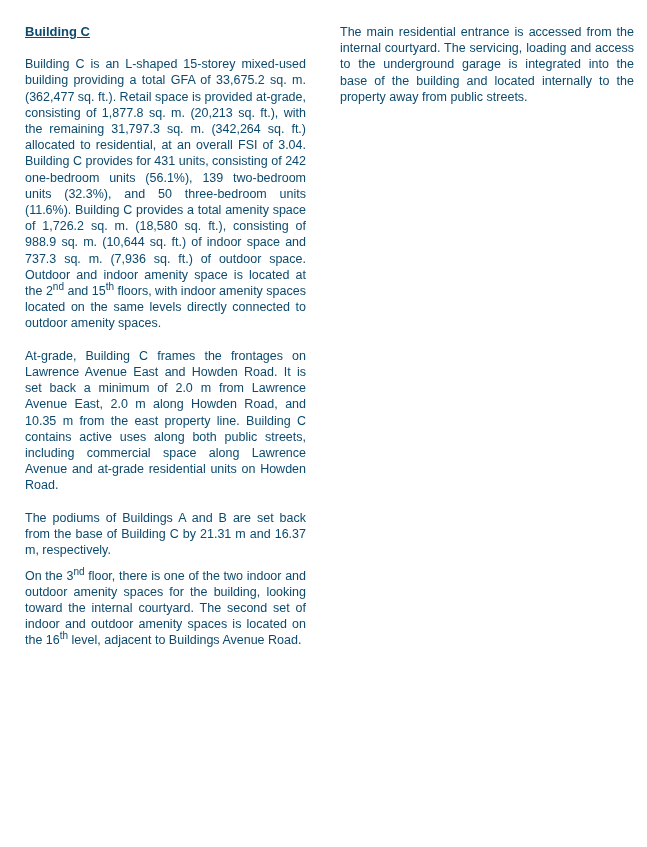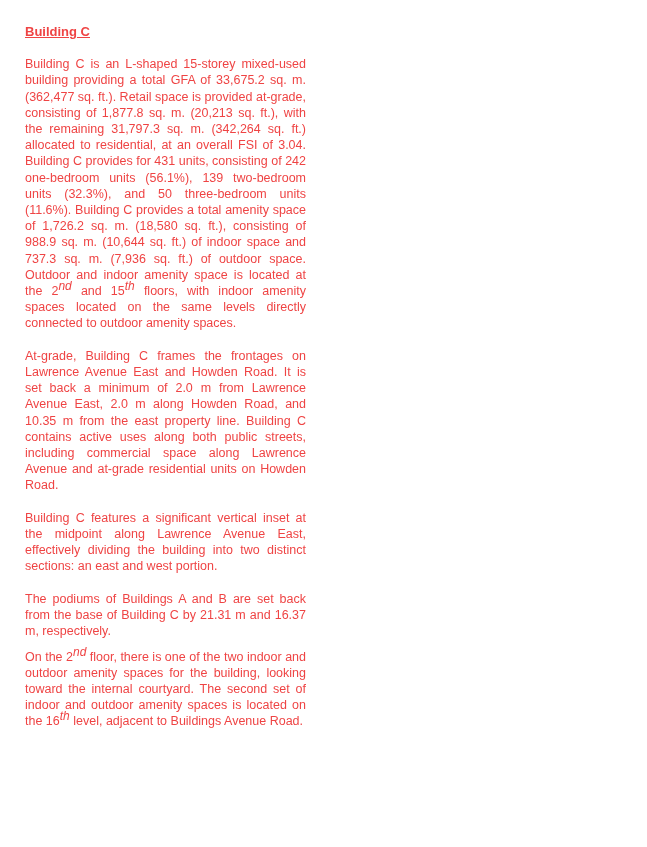--- a/index.html
+++ b/index.html
@@ -7,21 +7,21 @@
     padding: 0;
     background: #ffffff;
   }
   .page {
     position: relative;
     width: 647px;
     height: 818px;
     background: #ffffff;
     overflow: hidden;
     font-family: "Liberation Sans", "DejaVu Sans", sans-serif;
-    color: #ef4444;
+    color: #0c4a6e;
   }
   .col {
     position: absolute;
     top: 24px;
     font-size: 12.5px;
     line-height: 16.2px;
     text-align: justify;
   }
   .col-left  { left: 25px;  width: 281px; }
   .col-right { left: 340px; width: 294px; }
@@ -31,45 +31,44 @@
     text-decoration: underline;
     margin: 0 0 16px 0;
     text-align: left;
   }
   .para {
     margin: 0 0 16.2px 0;
   }
   .para.tight { margin-top: -7px; }
   .para:last-child { margin-bottom: 0; }
   sup {
-    font-size: 12px;
+    font-size: 10px;
     line-height: 0;
     vertical-align: super;
-    font-style: italic;
   }
   .bottom-rule {
     position: absolute;
     left: 0;
     right: 0;
     top: 840px;
     height: 3px;
   }
 </style>
 </head>
 <body>
 
 <div class="page">
 
   <div class="col col-left">
     <h1 class="heading">Building C</h1>
     <p class="para"><span>Building C is an L-shaped 15-storey mixed-used building providing a total GFA of 33,675.2 sq. m. (362,477 sq. ft.). Retail space is provided at-grade, consisting of 1,877.8 sq. m. (20,213 sq. ft.), with the remaining 31,797.3 sq. m. (342,264 sq. ft.) allocated to residential, at an overall FSI of 3.04. Building C provides for 431 units, consisting of 242 one-bedroom units (56.1%), 139 two-bedroom units (32.3%), and 50 three-bedroom units (11.6%). Building C provides a total amenity space of 1,726.2 sq. m. (18,580 sq. ft.), consisting of 988.9 sq. m. (10,644 sq. ft.) of indoor space and 737.3 sq. m. (7,936 sq. ft.) of outdoor space. Outdoor and indoor amenity space is located at the 2</span><sup>nd</sup><span> and 15</span><sup>th</sup><span> floors, with indoor amenity spaces located on the same levels directly connected to outdoor amenity spaces.</span></p>
     <p class="para"><span>At-grade, Building C frames the frontages on Lawrence Avenue East and Howden Road. It is set back a minimum of 2.0 m from Lawrence Avenue East, 2.0 m along Howden Road, and 10.35 m from the east property line.  Building C contains active uses along both public streets, including commercial space along Lawrence Avenue and at-grade residential units on Howden Road.</span></p>
-    <p class="para"><span>Building C features a significant vertical inset at the midpoint along Lawrence Avenue East, effectively dividing the building into two distinct sections: an east and west portion.</span></p>
     <p class="para"><span>The podiums of Buildings A and B are set back from the base of Building C by 21.31 m and 16.37 m, respectively.</span></p>
-    <p class="para tight"><span>On the 2</span><sup>nd</sup><span> floor, there is one of the two indoor and outdoor amenity spaces for the building, looking toward the internal courtyard. The second set of indoor and outdoor amenity spaces is located on the 16</span><sup>th</sup><span> level, adjacent to Buildings Avenue Road.</span></p>
+    <p class="para tight"><span>On the 3</span><sup>nd</sup><span> floor, there is one of the two indoor and outdoor amenity spaces for the building, looking toward the internal courtyard. The second set of indoor and outdoor amenity spaces is located on the 16</span><sup>th</sup><span> level, adjacent to Buildings Avenue Road.</span></p>
   </div>
 
   <div class="col col-right">
+    <p class="para"><span>The main residential entrance is accessed from the internal courtyard. The servicing, loading and access to the underground garage is integrated into the base of the building and located internally to the property away from public streets.</span></p>
   </div>
 
   <div class="bottom-rule" style="background-color: rgb(242, 167, 61);"></div>
 
 </div>
 
 </body></html>

